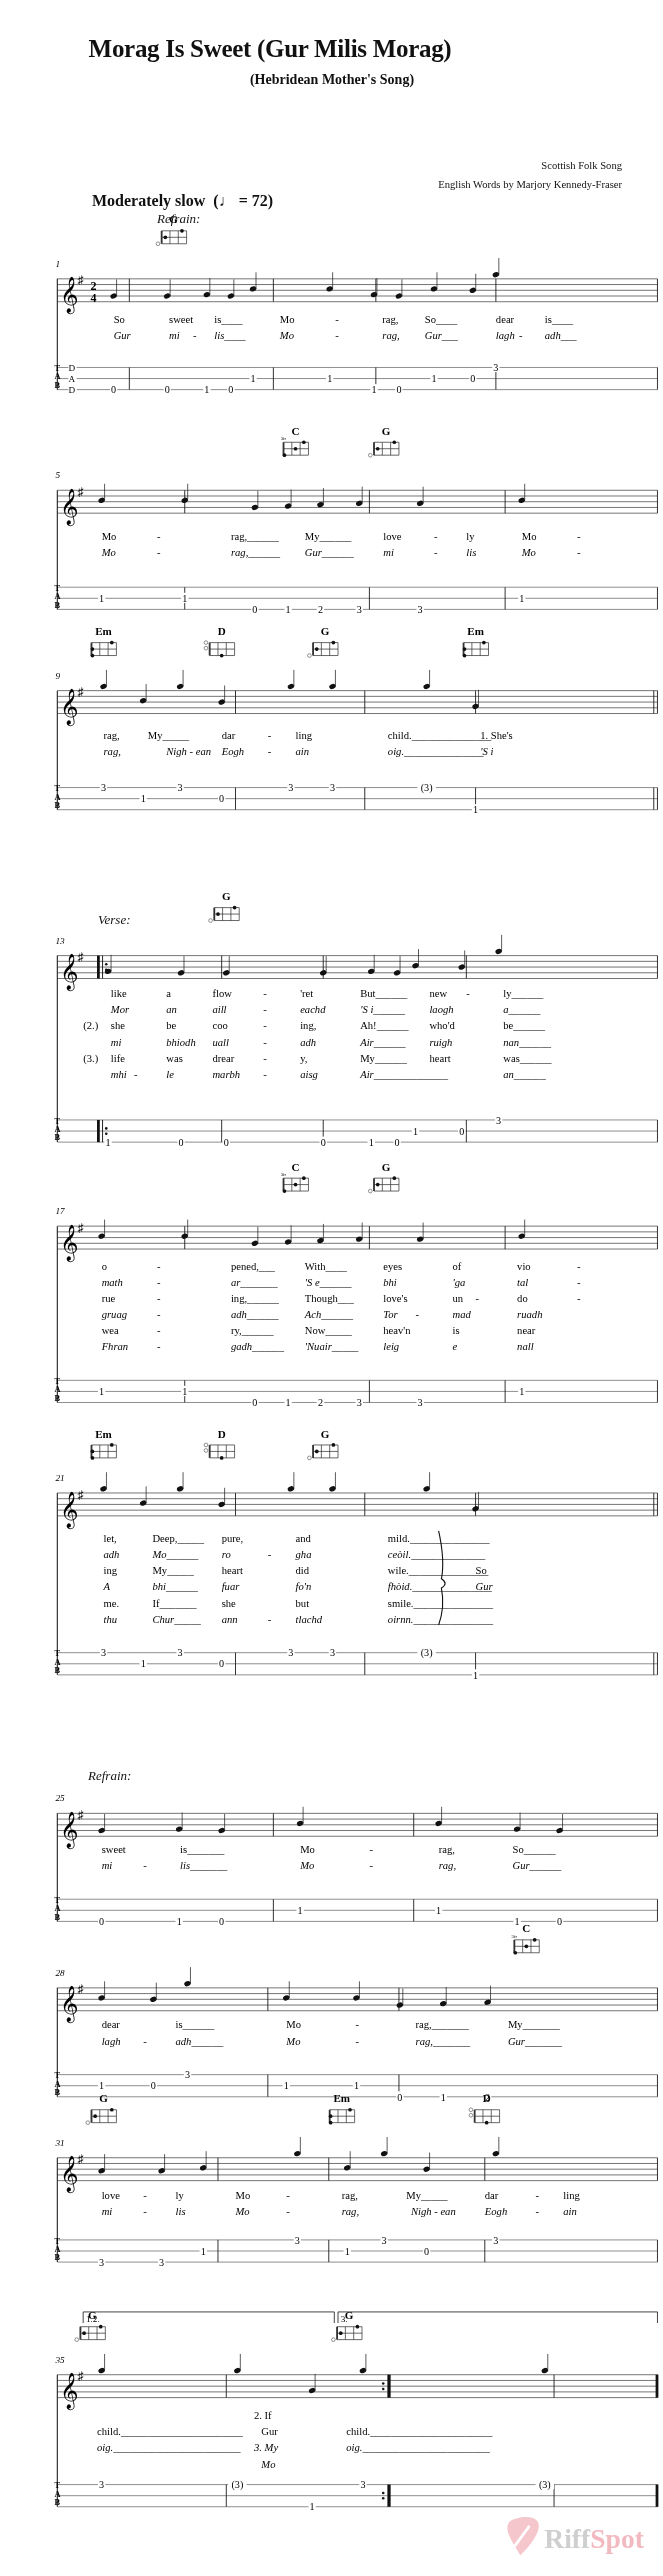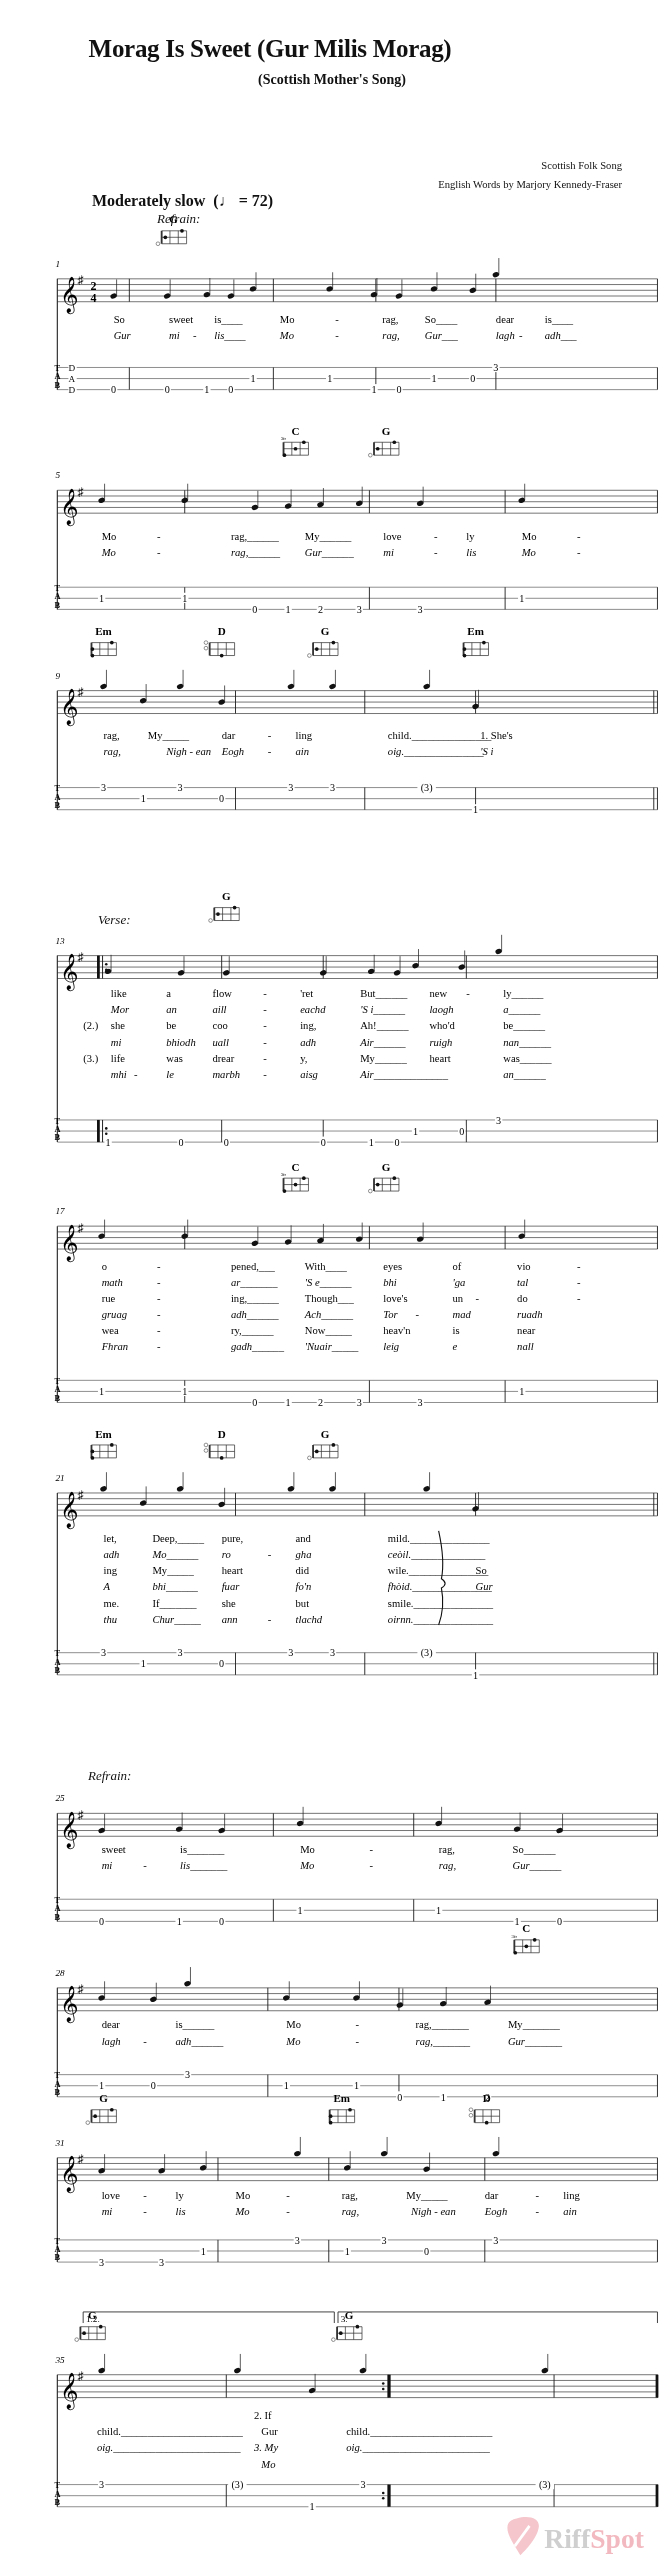--- a/index.html
+++ b/index.html
@@ -10,21 +10,21 @@
   .credit{right:42px;text-align:left;font-size:10.6px;}
   .tempo{left:92px;top:192px;font-size:16px;font-weight:bold;}
   .section{font-size:13px;font-style:italic;}
   svg text{font-family:"Liberation Serif","DejaVu Serif",serif;}
   .watermark{left:0;width:664px;top:2513px;text-align:right;}
 </style>
 </head>
 <body>
 
 <div class="abs title">Morag Is Sweet (Gur Milis Morag)</div>
-<div class="abs subtitle">(Scottish Mother's Song)</div>
+<div class="abs subtitle">(Hebridean Mother's Song)</div>
 <div class="abs credit" style="top:160px">Scottish Folk Song</div>
 <div class="abs credit" style="top:179px">English Words by Marjory Kennedy-Fraser</div>
 <div class="abs tempo">
   <span>Moderately slow</span>&nbsp;&nbsp;<span>(♩ = 72)</span>
 </div>
 <div class="abs section" style="left:157px;top:211px">Refrain:</div>
 <div class="abs section" style="left:98px;top:912px">Verse:</div>
 <div class="abs section" style="left:88px;top:1768px">Refrain:</div>
 
 <svg id="score" class="abs" style="left:0;top:0" width="664" height="2576" viewBox="0 0 719 2790">

